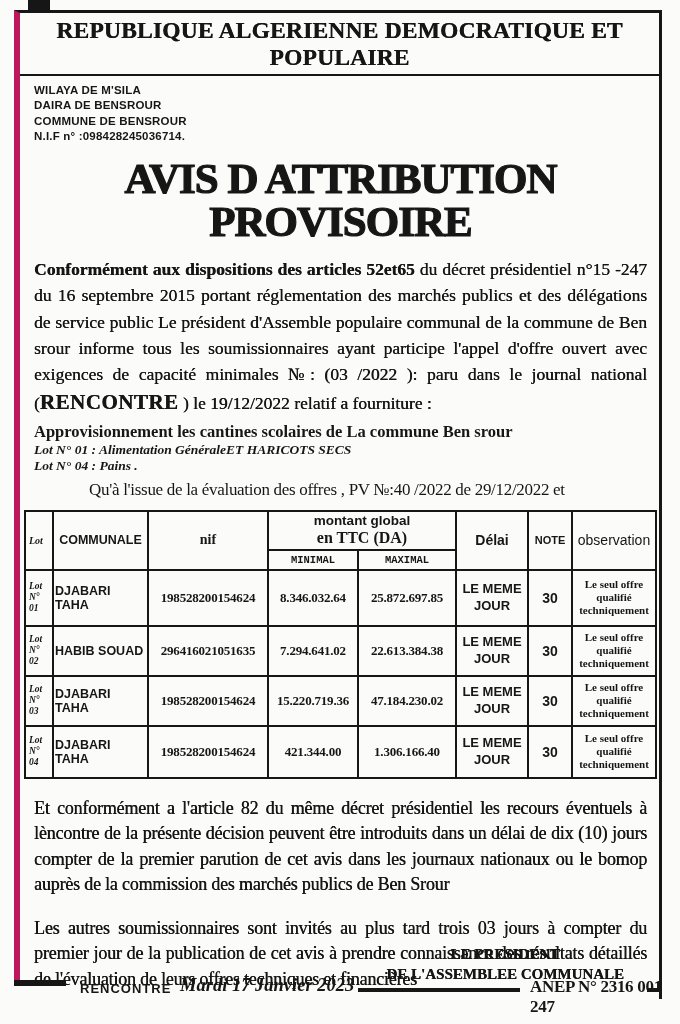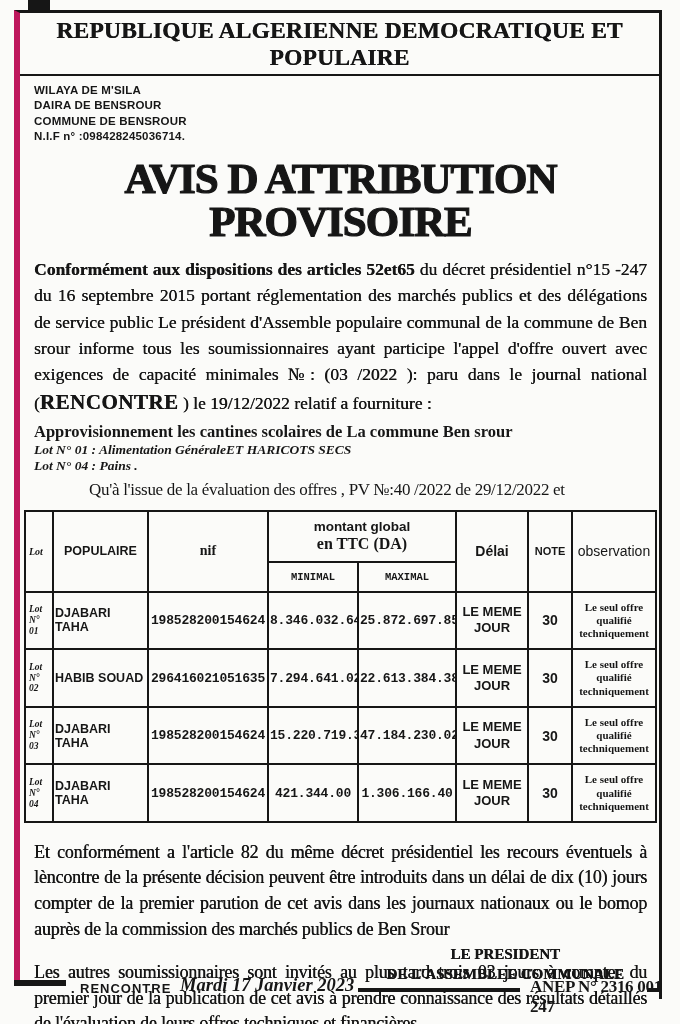--- a/index.html
+++ b/index.html
@@ -30,35 +30,35 @@
     text-shadow:0.3px 0 0 currentColor; }
   .intro .lead { font-weight:bold; }
   .intro .journal { font-weight:bold; font-size:21px; letter-spacing:0.5px; }
   .supply { font-weight:bold; font-size:16.5px; margin-top:3px; white-space:nowrap; }
   .lots div { font-weight:bold; font-style:italic; font-size:13.5px; line-height:1.2; white-space:nowrap; }
   .eval { margin-top:6px; }
   .eval .l1 { font-size:17px; letter-spacing:-0.3px; padding-left:55px; white-space:nowrap; }
   .eval .l2 { font-size:15px; letter-spacing:-0.4px; white-space:nowrap; }
 
   table { border-collapse:collapse; table-layout:fixed; width:631px; margin:10px 0 0 -10px; }
-  th, td { border:2px solid #161616; text-align:center; vertical-align:middle; padding:8px 2px; overflow:hidden; }
+  th, td { border:2px solid #161616; text-align:center; vertical-align:middle; padding:2px 2px; overflow:hidden; }
   thead tr.h1 { height:36px; } thead tr.h2 { height:20px; } 
   tr.r1 { height:56px; } tr.r2 { height:50px; } tr.r3 { height:50px; } tr.r4 { height:52px; }
   th.lot-h { font-style:italic; font-weight:bold; font-size:10px; text-align:left; padding-left:3px; }
   th.ent-h { font-family:"Liberation Sans", sans-serif; font-size:12.5px; }
   th.nif-h { font-size:14px; }
   th.montant-h .m1 { font-family:"Liberation Sans", sans-serif; font-weight:bold; font-size:13.5px; line-height:1.1; }
   th.montant-h .m2 { font-weight:bold; font-size:16px; line-height:1.1; }
   th.minmax { font-family:Liberation Mono, monospace; font-size:10.5px; }
   th.delai-h { font-family:"Liberation Sans", sans-serif; font-size:14px; }
   th.note-h { font-family:"Liberation Sans", sans-serif; font-size:11px; }
   th.obs-h { font-family:"Liberation Sans", sans-serif; font-weight:normal; font-size:14px; }
   td.lot-c { font-style:italic; font-weight:bold; font-size:9.5px; text-align:left; line-height:1.15; padding-left:3px; }
   td.ent-c { font-family:"Liberation Sans", sans-serif; font-weight:bold; font-size:12.5px; text-align:left; padding-left:1px; }
-  td.nif-c, td.min-c, td.max-c { font-family:Liberation Mono, monospace; font-weight:bold; font-size:13px; letter-spacing:-0.2px; padding:1px; }
+  td.nif-c, td.min-c, td.max-c { font-family:Liberation Serif, serif; font-weight:bold; font-size:13px; letter-spacing:-0.2px; padding:1px; }
   td.delai-c { font-family:"Liberation Sans", sans-serif; font-weight:bold; font-size:13px; line-height:1.25; }
   td.note-c { font-family:"Liberation Sans", sans-serif; font-weight:bold; font-size:14px;border-radius:17px; }
   td.obs-c { font-weight:bold; font-size:11px; line-height:1.2; }
 
   .closing { font-size:18px; line-height:1.42; text-align:justify; letter-spacing:-0.2px;
     text-shadow:0.35px 0 0 currentColor; }
   .closing.first { margin-top:17px; }
   .signature { position:absolute; right:56px; top:945px; text-align:center;
     font-weight:bold; font-size:15px; line-height:1.32; text-shadow:0.3px 0 0 currentColor; }
 
@@ -110,21 +110,21 @@
           <col style="width:120px">
         <col style="width:90px">
           <col style="width:98px">
           <col style="width:72px">
         <col style="width:44px">
           <col style="width:84px">
       </colgroup>
       <thead>
         <tr class="h1">
           <th rowspan="2" class="lot-h">Lot</th>
-          <th rowspan="2" class="ent-h">POPULAIRE</th>
+          <th rowspan="2" class="ent-h">COMMUNALE</th>
           <th rowspan="2" class="nif-h">nif</th>
           <th colspan="2" class="montant-h">
             <div class="m1">montant global</div>
             <div class="m2">en TTC (DA)</div>
           </th>
           <th rowspan="2" class="delai-h">Délai</th>
           <th rowspan="2" class="note-h">NOTE</th>
           <th rowspan="2" class="obs-h">observation</th>
         </tr>
         <tr class="h2">

